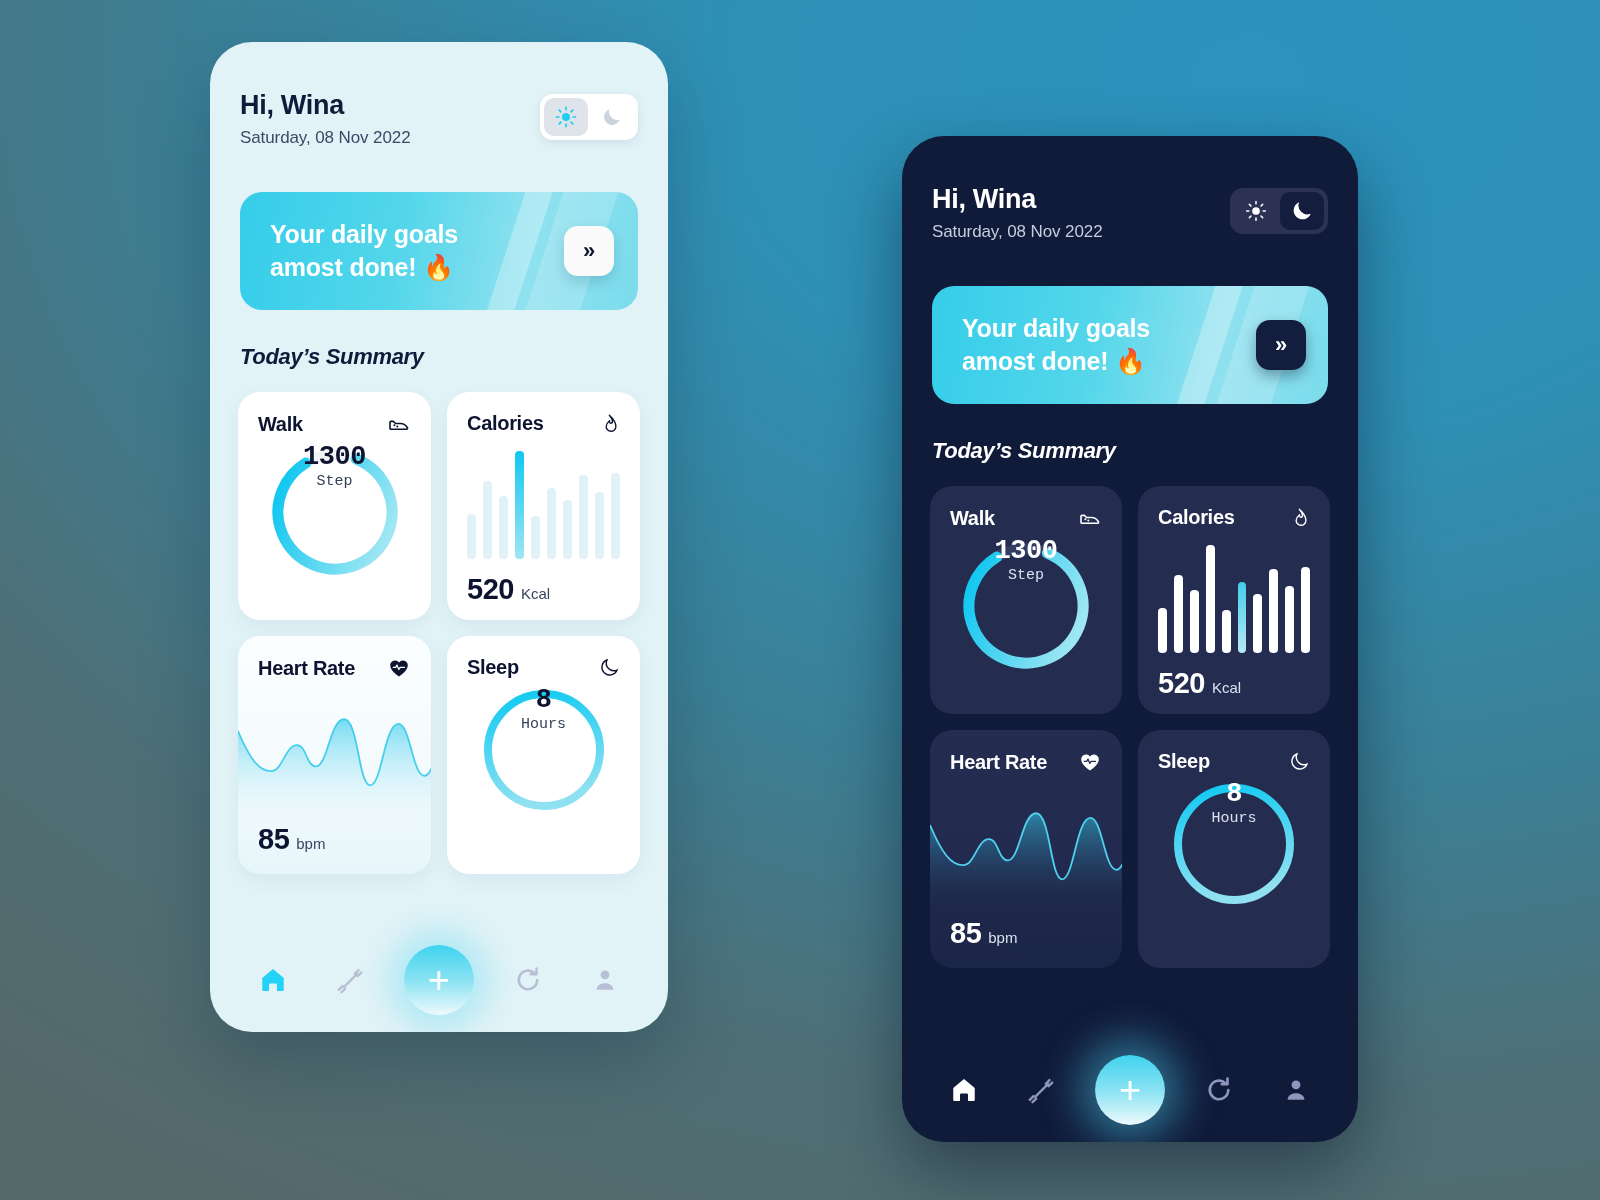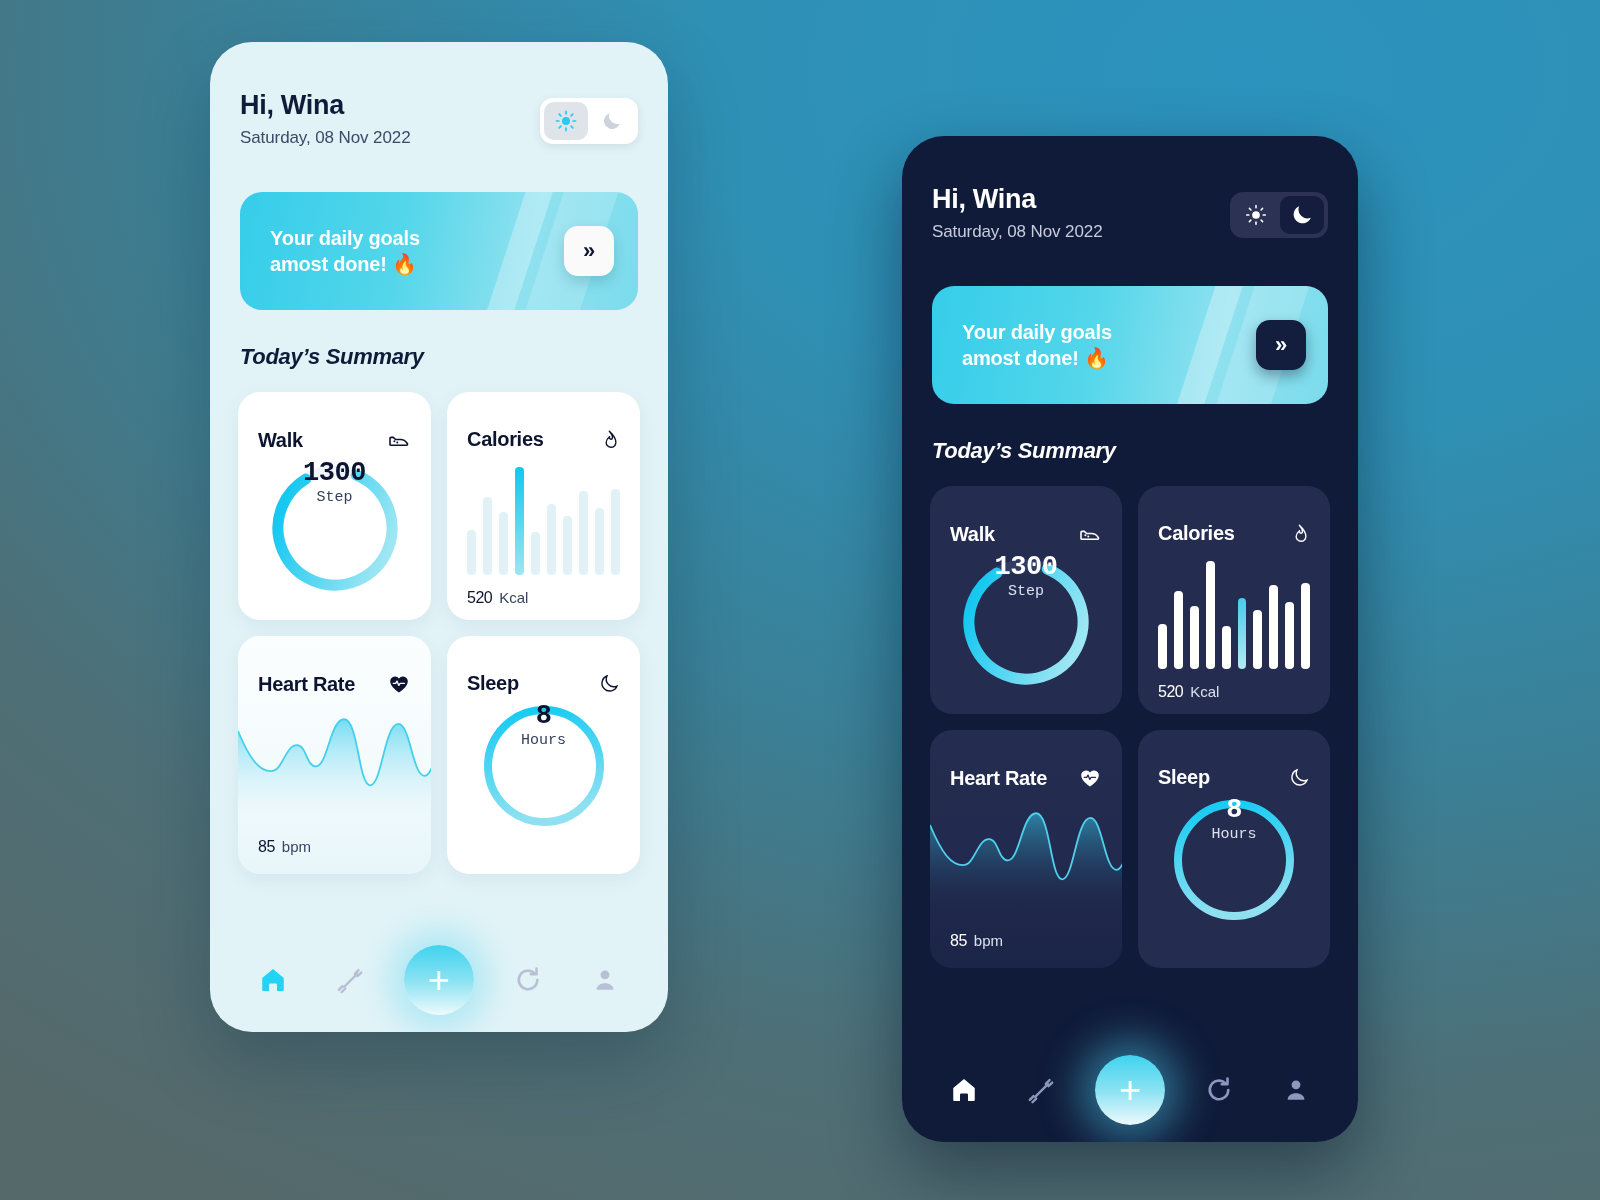--- a/index.html
+++ b/index.html
@@ -19,21 +19,21 @@
     background:#e2f3f7; border-radius:42px;
     box-shadow:0 30px 70px rgba(12,40,60,.28);
   }
   .phone-dark{
     left:902px; top:136px; width:456px; height:1006px;
     background:#101a39; border-radius:42px;
     box-shadow:0 30px 70px rgba(5,15,35,.45);
   }
 
   
-  .header{ display:flex; justify-content:space-between; align-items:center;gap:20px; }
+  .header{ display:flex; justify-content:space-between; align-items:flex-start;gap:20px; }
   .phone-light .header{ padding:48px 30px 0 30px; }
   .phone-dark  .header{ padding:48px 30px 0 30px; }
 
   .greet{ font-size:27px; font-weight:bold; letter-spacing:-.3px; }
   .phone-light .greet{ color:#101a39; }
   .phone-dark  .greet{ color:#ffffff; }
 
   .date{ font-size:17px; margin-top:7px; letter-spacing:-.1px; }
   .phone-light .date{ color:#3b4a66; }
   .phone-dark  .date{ color:#c6cddd; }
@@ -53,39 +53,39 @@
     background:linear-gradient(100deg,#35cdea 0%, #53d6ea 40%, #8fe1ef 72%, #7bdcec 100%);
   }
   .phone-light .banner{ margin:44px 30px 0 30px; height:118px; border-radius:22px; padding:0 24px 0 30px; }
   .phone-dark  .banner{ margin:44px 30px 0 30px; height:118px; border-radius:22px; padding:0 22px 0 30px; }
   .banner .streak1,.banner .streak2{
     position:absolute; top:-40%; height:200%; width:26px;
     background:rgba(255,255,255,.30); transform:rotate(18deg);
   }
   .banner .streak1{ left:66%; }
   .banner .streak2{ left:76%; width:52px; background:rgba(255,255,255,.18); }
-  .banner-text{ position:relative; font-size:20px; font-weight:bold; color:#fff; line-height:1.32; letter-spacing:-.2px; }
+  .banner-text{ position:relative; font-size:25px; font-weight:bold; color:#fff; line-height:1.32; letter-spacing:-.2px; }
   .banner-btn{
     position:relative; width:50px; height:50px; border-radius:14px;
     display:flex; align-items:center; justify-content:center; font-size:22px; font-weight:bold;
   }
   .phone-light .banner-btn{ background:#fafafa; color:#0d1530; box-shadow:0 6px 14px rgba(10,60,90,.18); }
   .phone-dark  .banner-btn{ background:#131d3e; color:#ffffff; box-shadow:0 6px 14px rgba(0,10,30,.35); }
 
   
   .sect-title{ font-size:22px; font-weight:bold; letter-spacing:-.3px;font-style:italic; }
   .phone-light .sect-title{ color:#101a39; margin:34px 0 0 30px; }
   .phone-dark  .sect-title{ color:#ffffff; margin:34px 0 0 30px; }
 
   
   .grid{ display:grid; grid-template-columns:1fr 1fr; gap:16px; padding:0 28px; margin-top:22px; }
   .card{ border-radius:22px; position:relative; overflow:hidden; }
   .phone-light .card{ background:#ffffff; box-shadow:0 6px 18px rgba(30,90,120,.07); }
   .phone-dark  .card{ background:#242c50; }
-  .card-head{ display:flex; align-items:center; justify-content:space-between; padding:36px 20px 0 20px; }
+  .card-head{ display:flex; align-items:center; justify-content:space-between; padding:20px 20px 0 20px; }
   .card-title{ font-size:20px; font-weight:bold; letter-spacing:-.3px; }
   .phone-light .card-title{ color:#0d1430; }
   .phone-dark  .card-title{ color:#ffffff; }
 
   .card-walk, .card-cal{ height:228px; }
   .card-hr, .card-sleep{ height:238px; }
 
   
   .ring-wrap{ display:flex; align-items:flex-start; justify-content:center; margin-top:6px;font-family:Liberation Mono, monospace; }
   .ring-center{ position:absolute; text-align:center; }
@@ -96,21 +96,21 @@
 
   
   .bars{ display:flex; align-items:flex-end; gap:7px; height:108px; padding:0 20px; margin-top:16px; }
   .bar{ flex:1; border-radius:4px; }
   .phone-light .bar{ background:#e1f2f6; }
   .phone-light .bar.hi{ background:linear-gradient(180deg,#0fc8f0 0%,#9fe5f3 100%); }
   .phone-dark  .bar{ background:#ffffff; }
   .phone-dark  .bar.hi{ background:linear-gradient(180deg,#44cdea 0%,#b7e9f5 100%); }
 
   .metric{ display:flex; align-items:baseline; gap:7px; padding:0 20px; margin-top:14px; }
-  .metric-val{ font-size:16px; font-weight:normal; letter-spacing:-.5px; }
+  .metric-val{ font-size:29px; font-weight:bold; letter-spacing:-.5px; }
   .metric-unit{ font-size:15px;text-align:right; }
   .phone-light .metric-val{ color:#0d1430; } .phone-light .metric-unit{ color:#3a4460; }
   .phone-dark  .metric-val{ color:#ffffff; } .phone-dark  .metric-unit{ color:#dbe0ee; }
 
   .hr-wave{ position:absolute; left:0; right:0; top:62px; height:118px; }
   .hr-metric{ position:absolute; left:0; bottom:18px; }
 
   
   .nav{ position:absolute; left:0; right:0; bottom:0; height:104px;
         display:flex; align-items:center; justify-content:space-around; padding:0 24px; }

